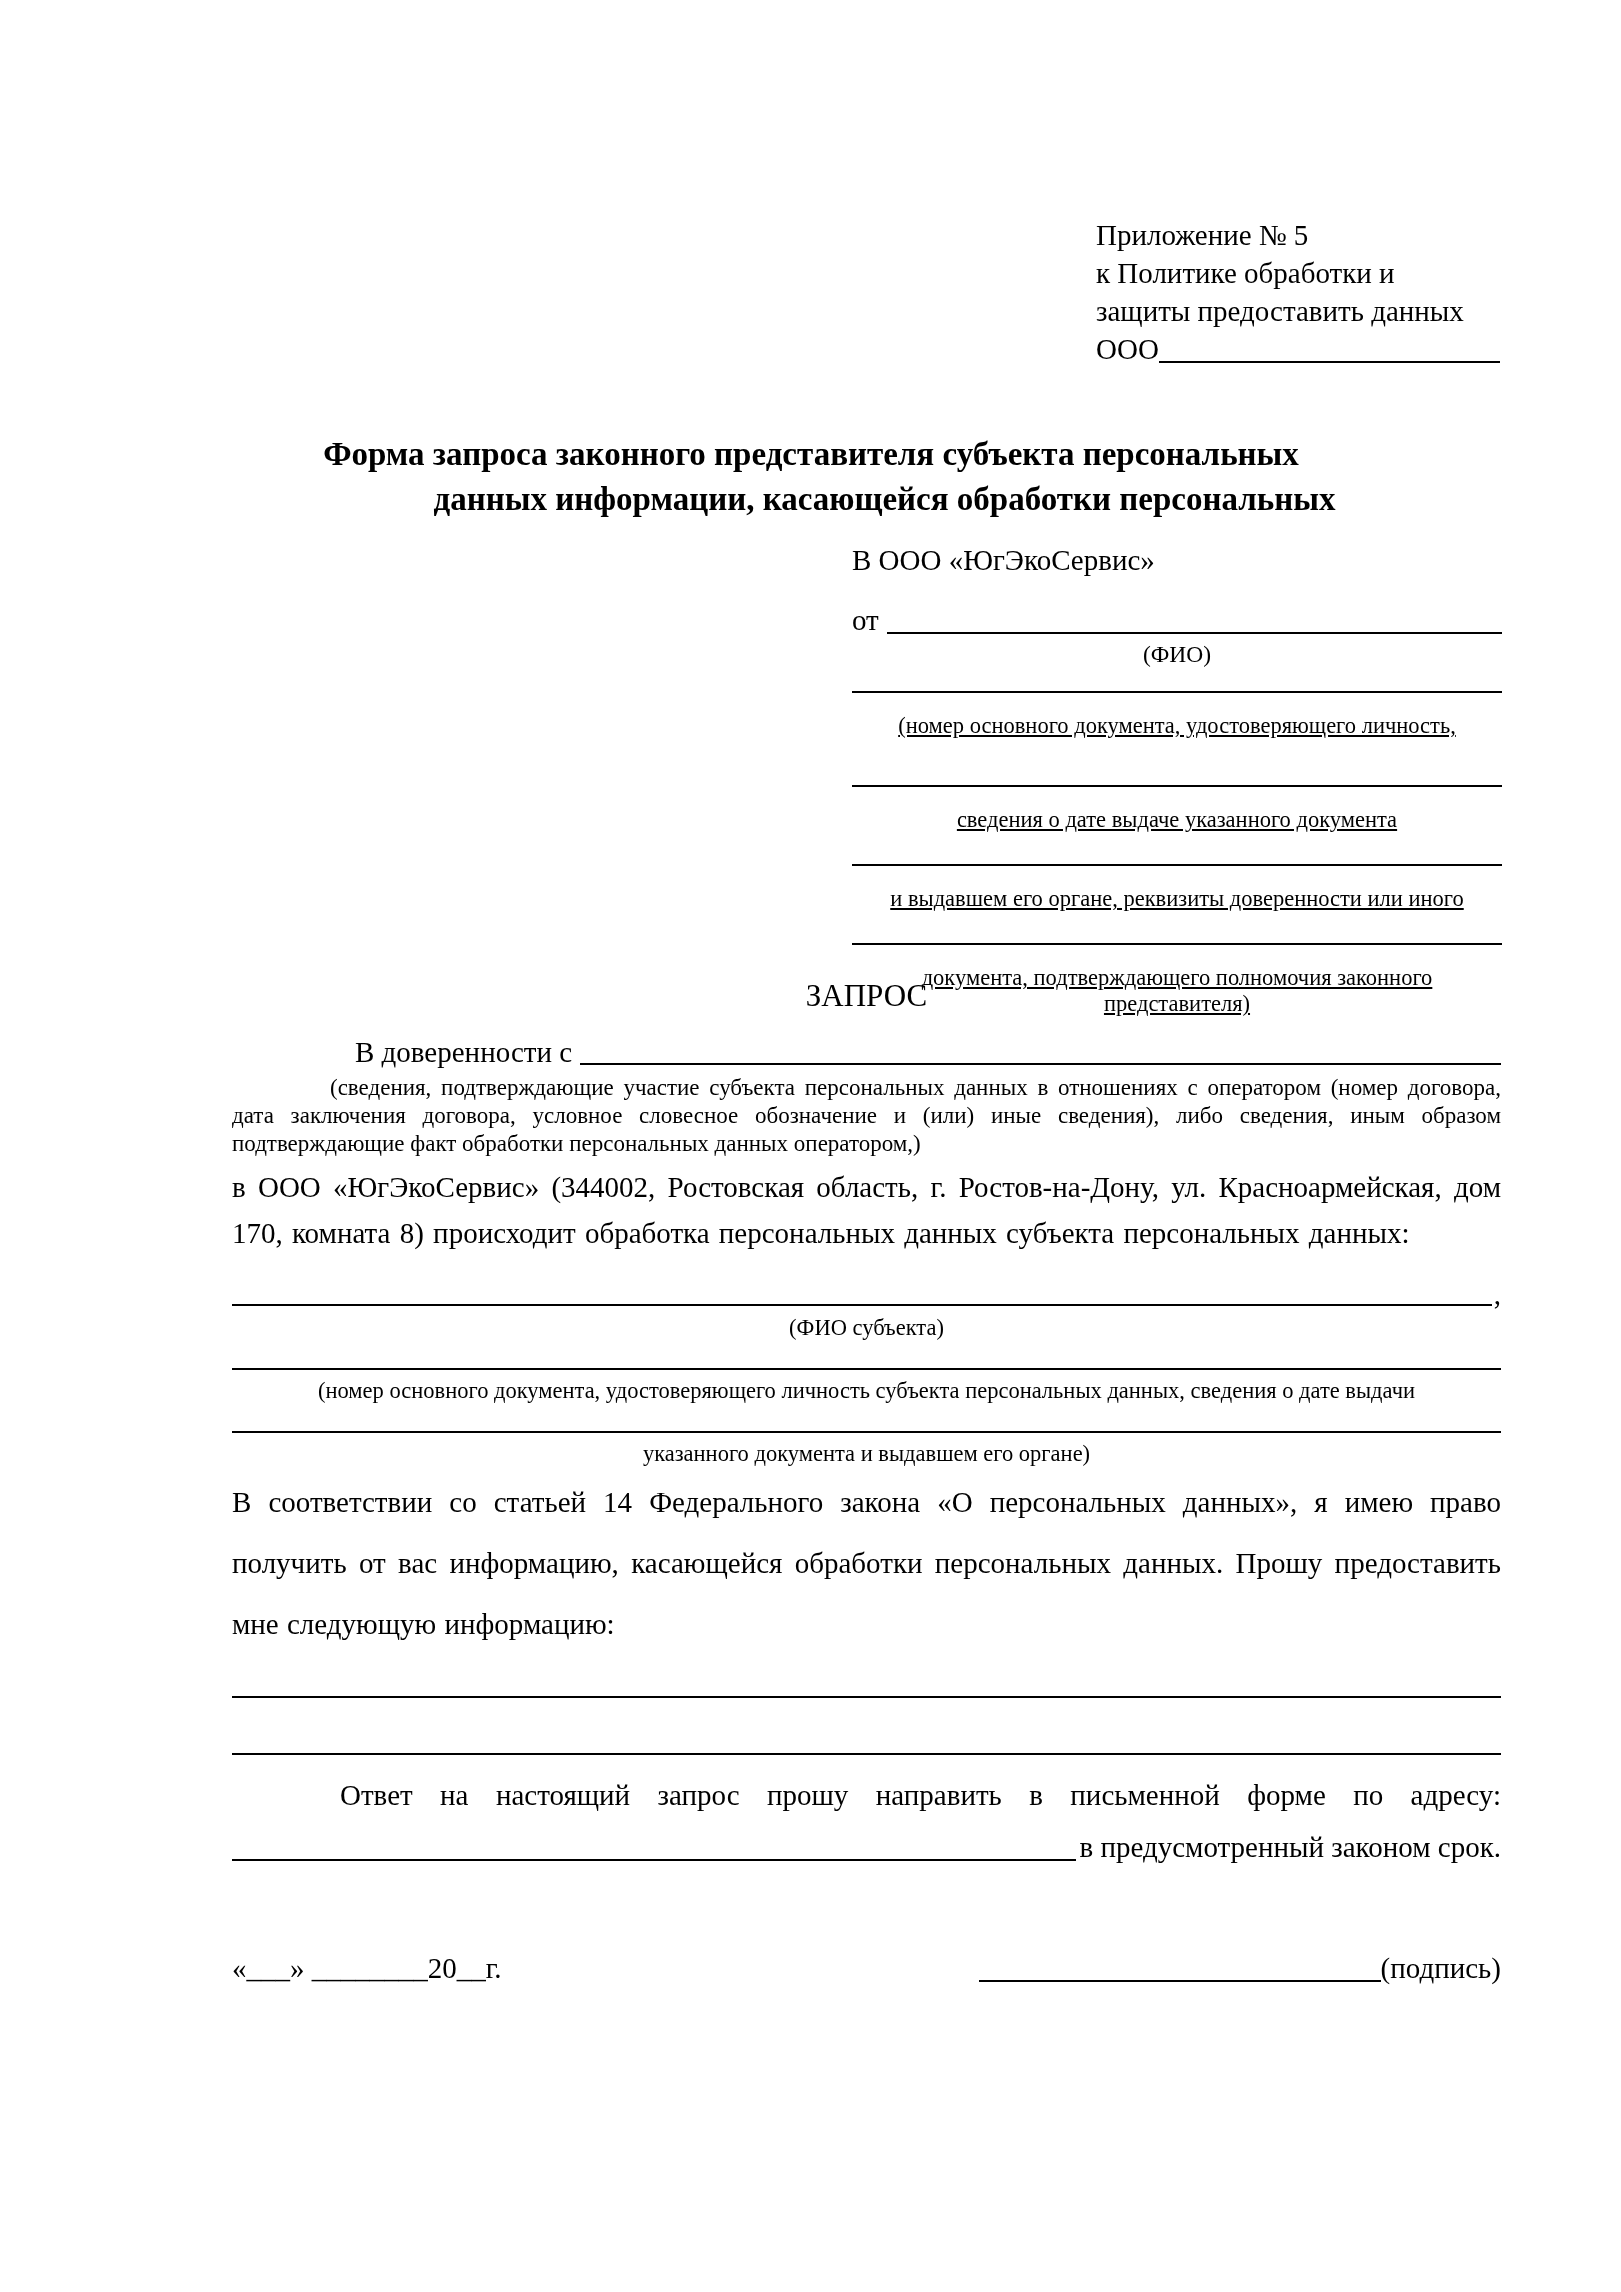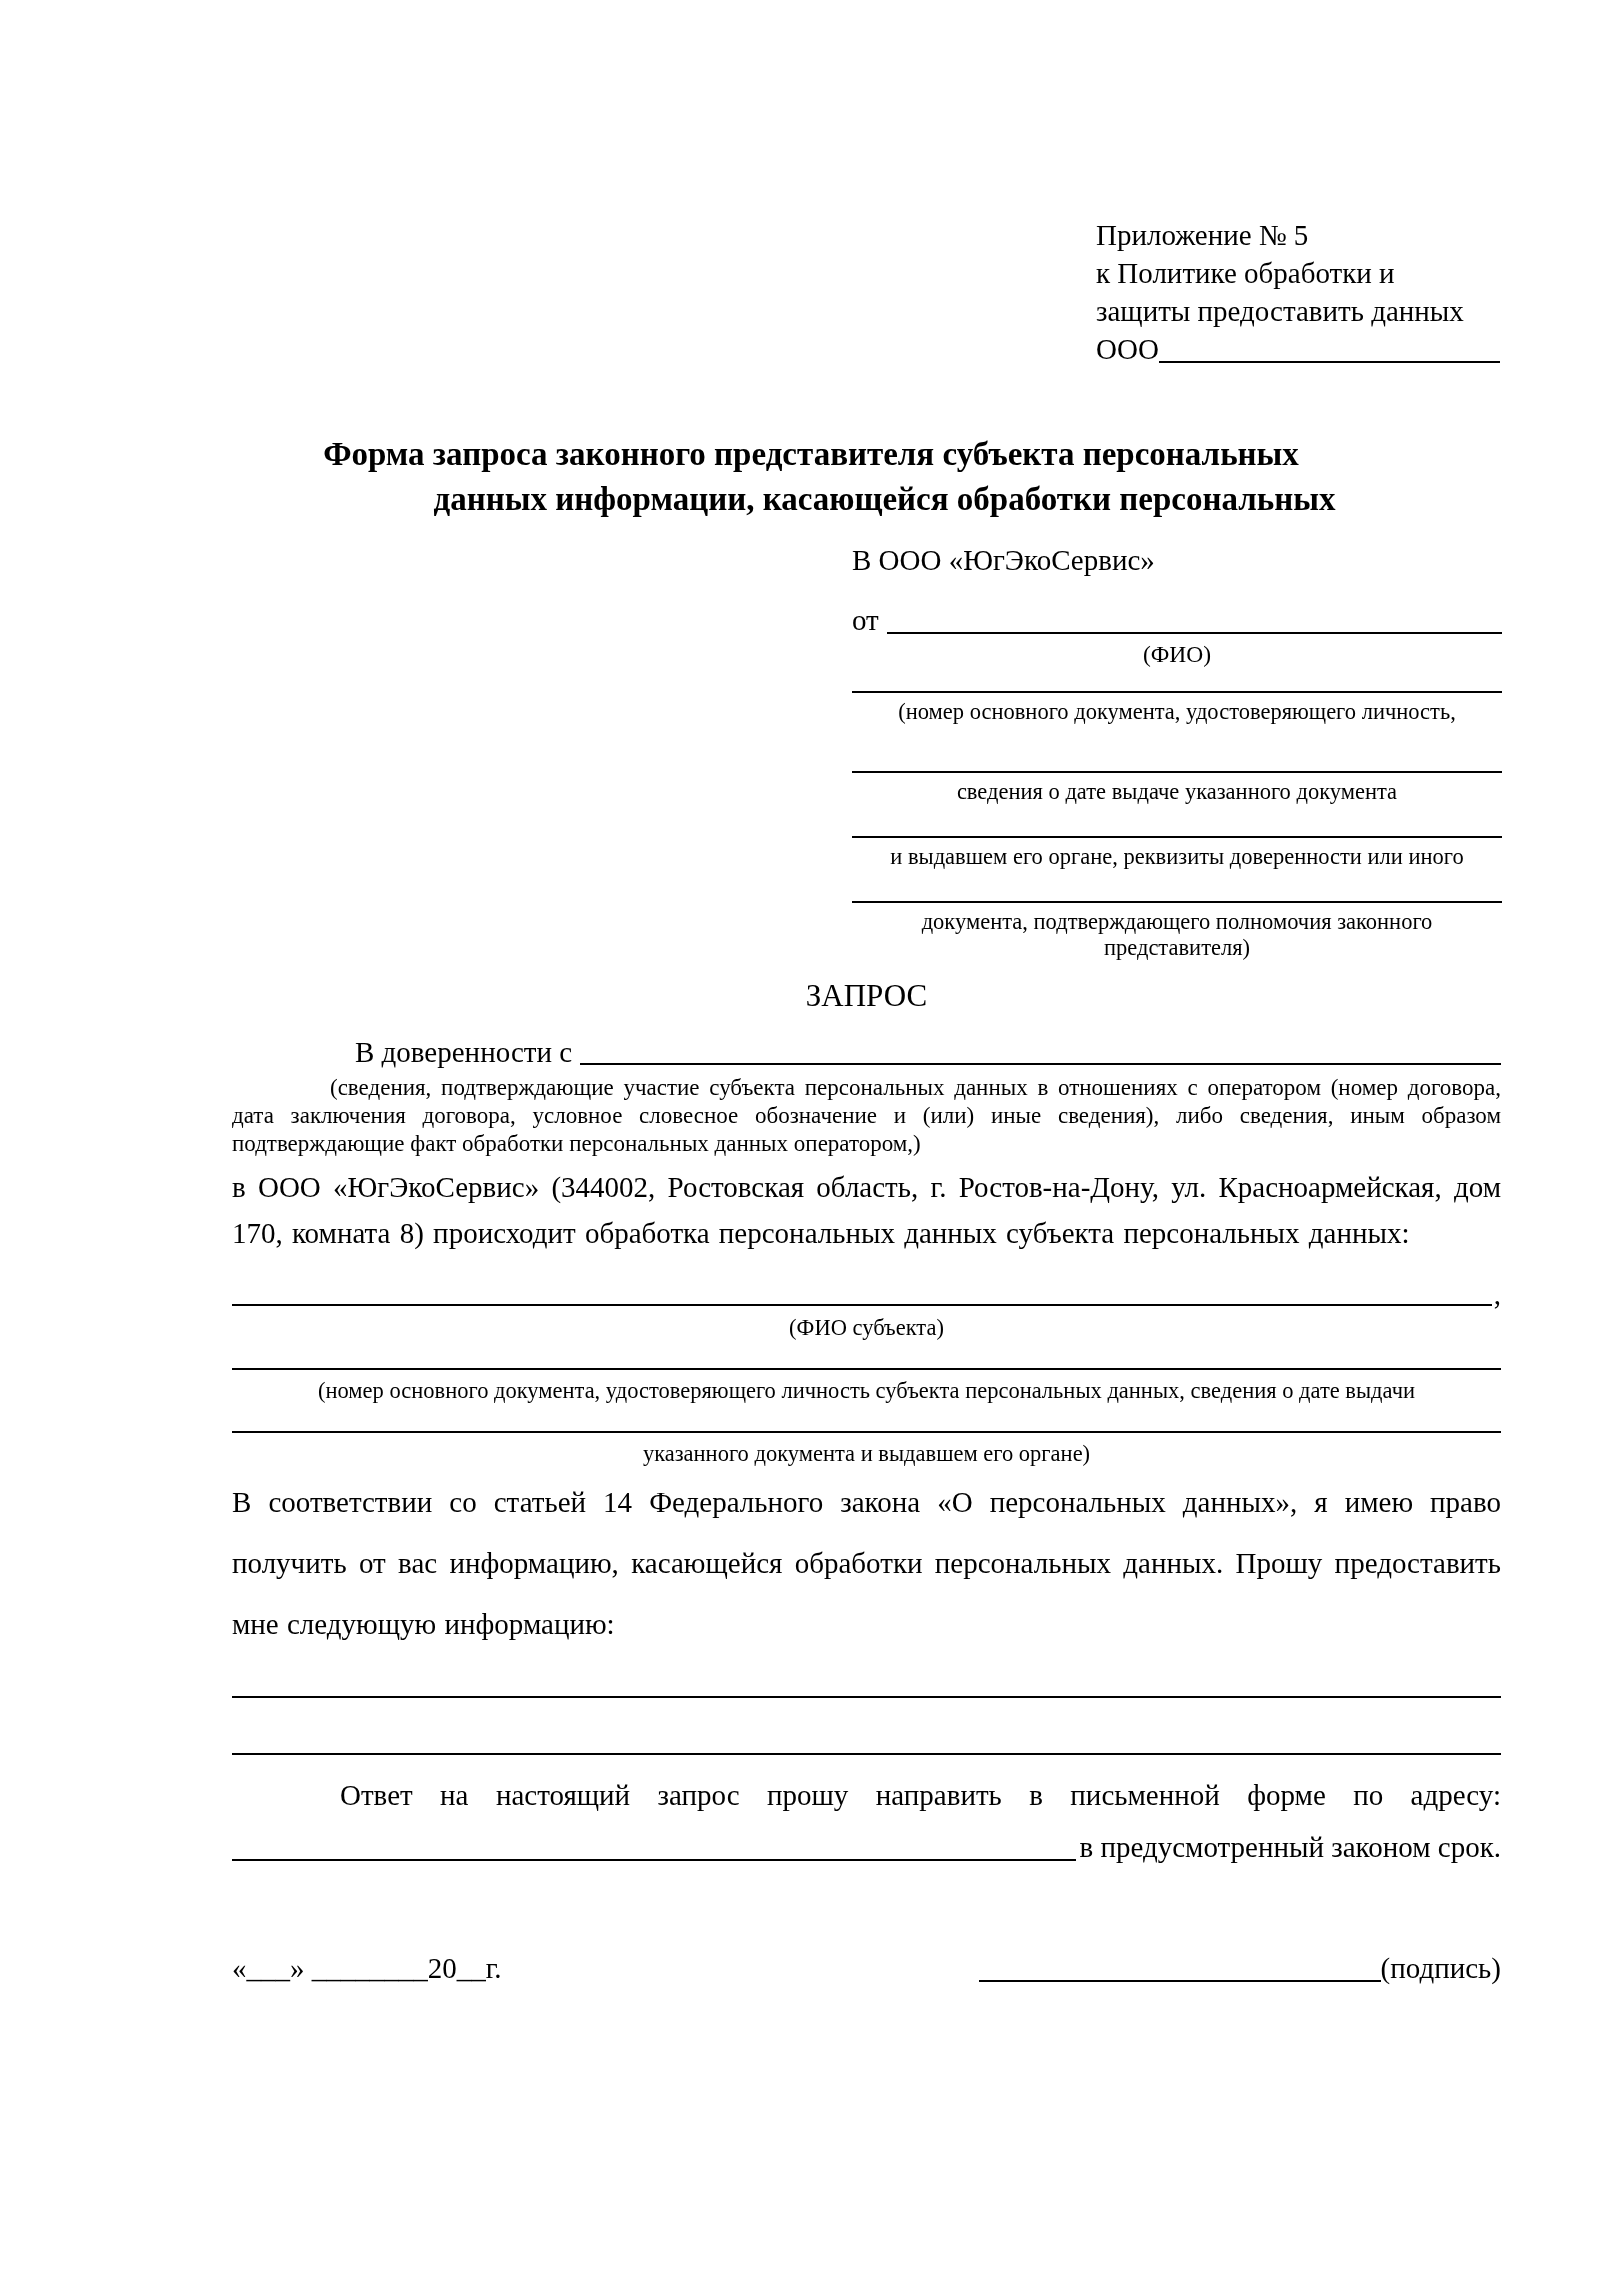--- a/index.html
+++ b/index.html
@@ -24,21 +24,21 @@
   .title .l2{padding-left:147px;}
 
   .addr{position:absolute;left:852px;top:543px;width:650px;font-size:29px;line-height:35px;}
   .addr .from-row{display:flex;margin-top:23.5px;line-height:37px;}
   .addr .from-row .lbl{white-space:nowrap;padding-right:7.8px;}
   .smallcap{font-size:22.5px;line-height:26.5px;text-align:center;}
   .addr .fio-cap{margin-top:2px;font-size:23.5px;line-height:27.4px;text-align:center;}
   .addr .bline{border-bottom:2px solid #000;height:0;}
   .addr .m1{margin-top:23.5px;} .addr .m2{margin-top:45px;}
   .addr .m3{margin-top:31px;} .addr .m4{margin-top:30px;}
-  .addr .bcap{padding-top:6px;}
+  .addr .bcap{padding-top:20px;text-decoration:underline;}
 
   .zapros{position:absolute;left:232px;top:978px;width:1269px;text-align:center;
           font-size:31px;line-height:35px;}
 
   .accordance{position:absolute;left:232px;top:1035px;width:1269px;display:flex;
               font-size:29px;line-height:35px;}
   .accordance .lbl{white-space:nowrap;padding-left:123px;padding-right:7.8px;}
 
   .note{position:absolute;left:232px;top:1074px;width:1269px;font-size:23px;
         line-height:28px;text-align:justify;text-indent:98px;}

